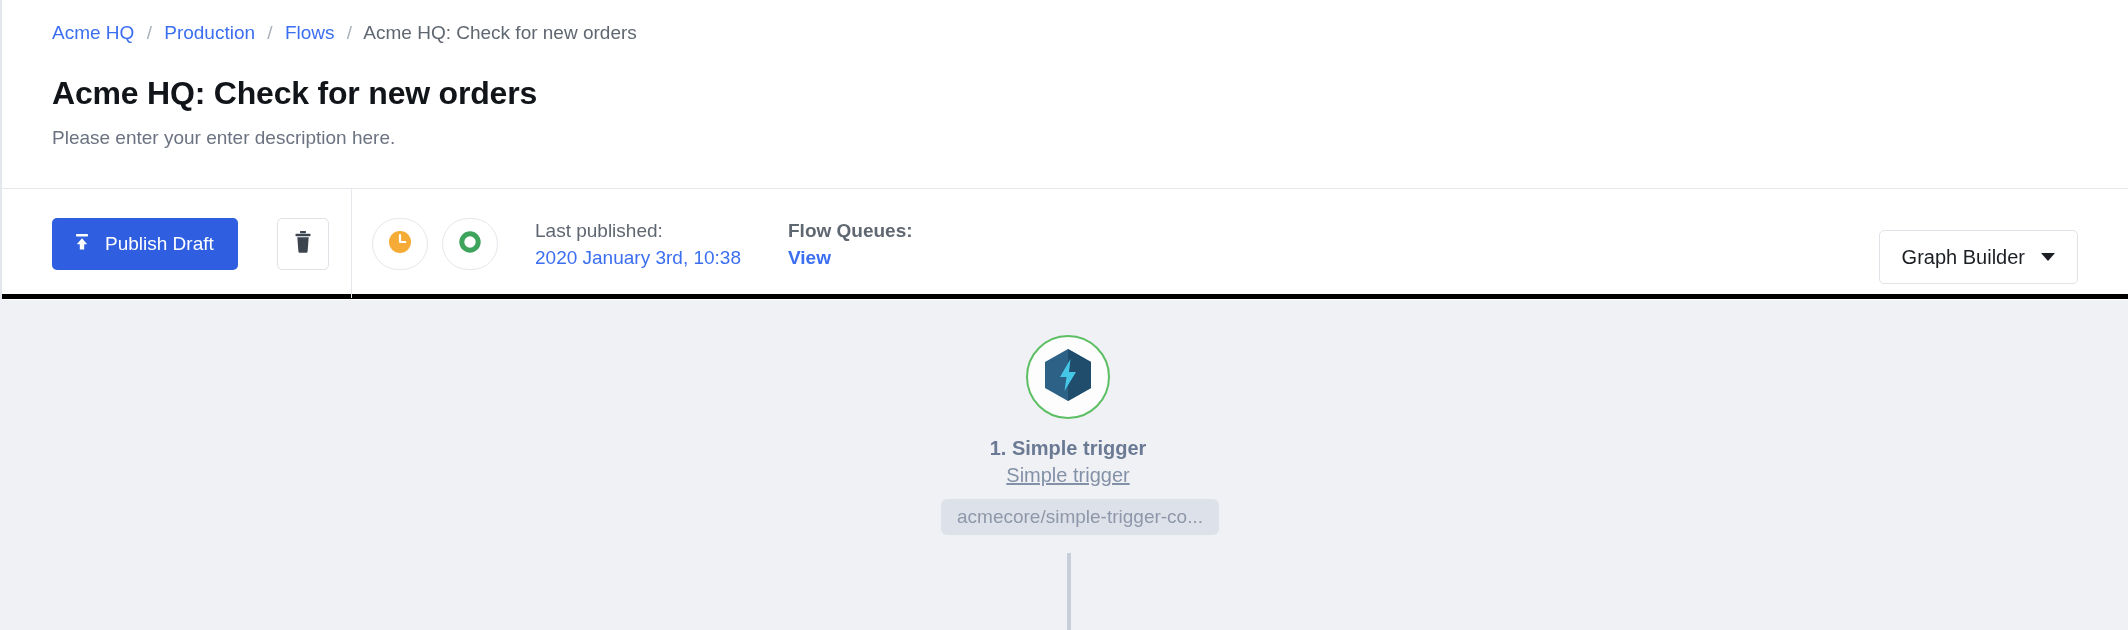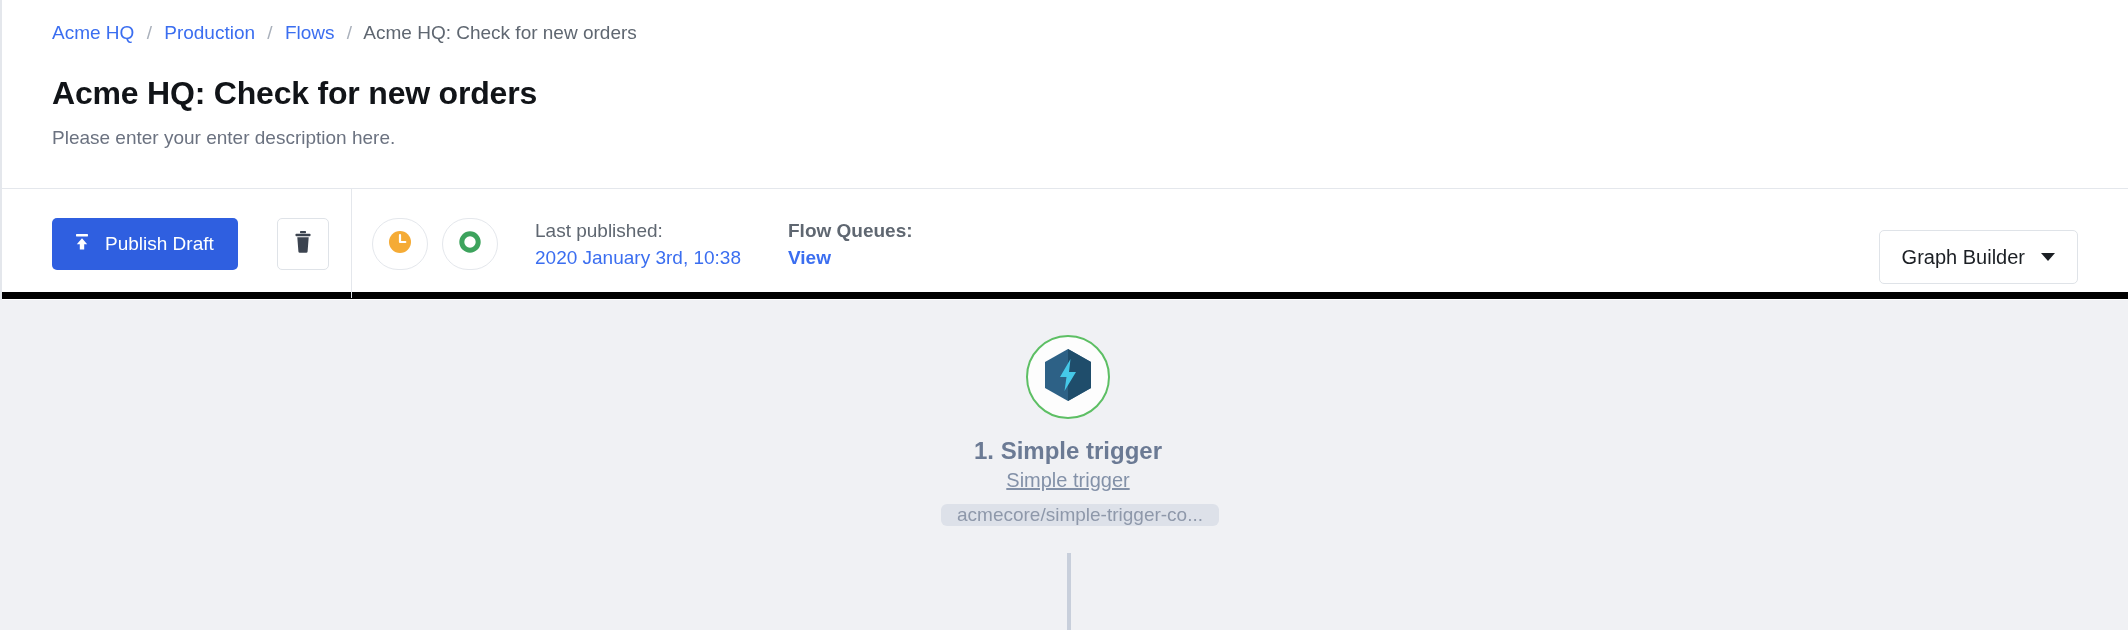--- a/index.html
+++ b/index.html
@@ -74,21 +74,21 @@
     white-space: nowrap;
   }
 
   
   .toolbar {
     position: absolute;
     left: 2px; top: 189px;
     width: 2126px;
     height: 110px;
     background: #ffffff;
-    border-bottom: 7px solid #000000;
+    border-bottom: 5px solid #000000;
   }
 
   .toolbar-left {
     position: absolute;
     left: 0; top: 0;
     width: 350px; height: 109px;
     border-right: 1px solid #e4e7ec;
   }
 
   .publish-btn {
@@ -201,36 +201,36 @@
     border: 2px solid #5dbf64;
     border-radius: 50%;
     background: #fdfdfd;
     display: flex;
     align-items: center;
     justify-content: center;
     cursor: pointer;
   }
   .node-title {
     margin-top: 18px;
-    font-size: 24px;
+    font-size: 20px;
     font-weight: bold;
     color: #6b7a94;
     white-space: nowrap;
   }
   .node-sub {
     margin-top: 4px;
     font-size: 20px;
     color: #8391a8;
     white-space: nowrap;
     text-decoration: underline;
   }
   .node-pill {
     display: inline-block;
     margin-top: 12px;
-    padding: 0 16px;
+    padding: 7px 16px;
     background: #dde1e9;
     border-radius: 6px;
     font-size: 19px;
     color: #8e98aa;
     white-space: nowrap;
     cursor: pointer;
     margin-left: 24px;
   }
   .connector {
     position: absolute;

